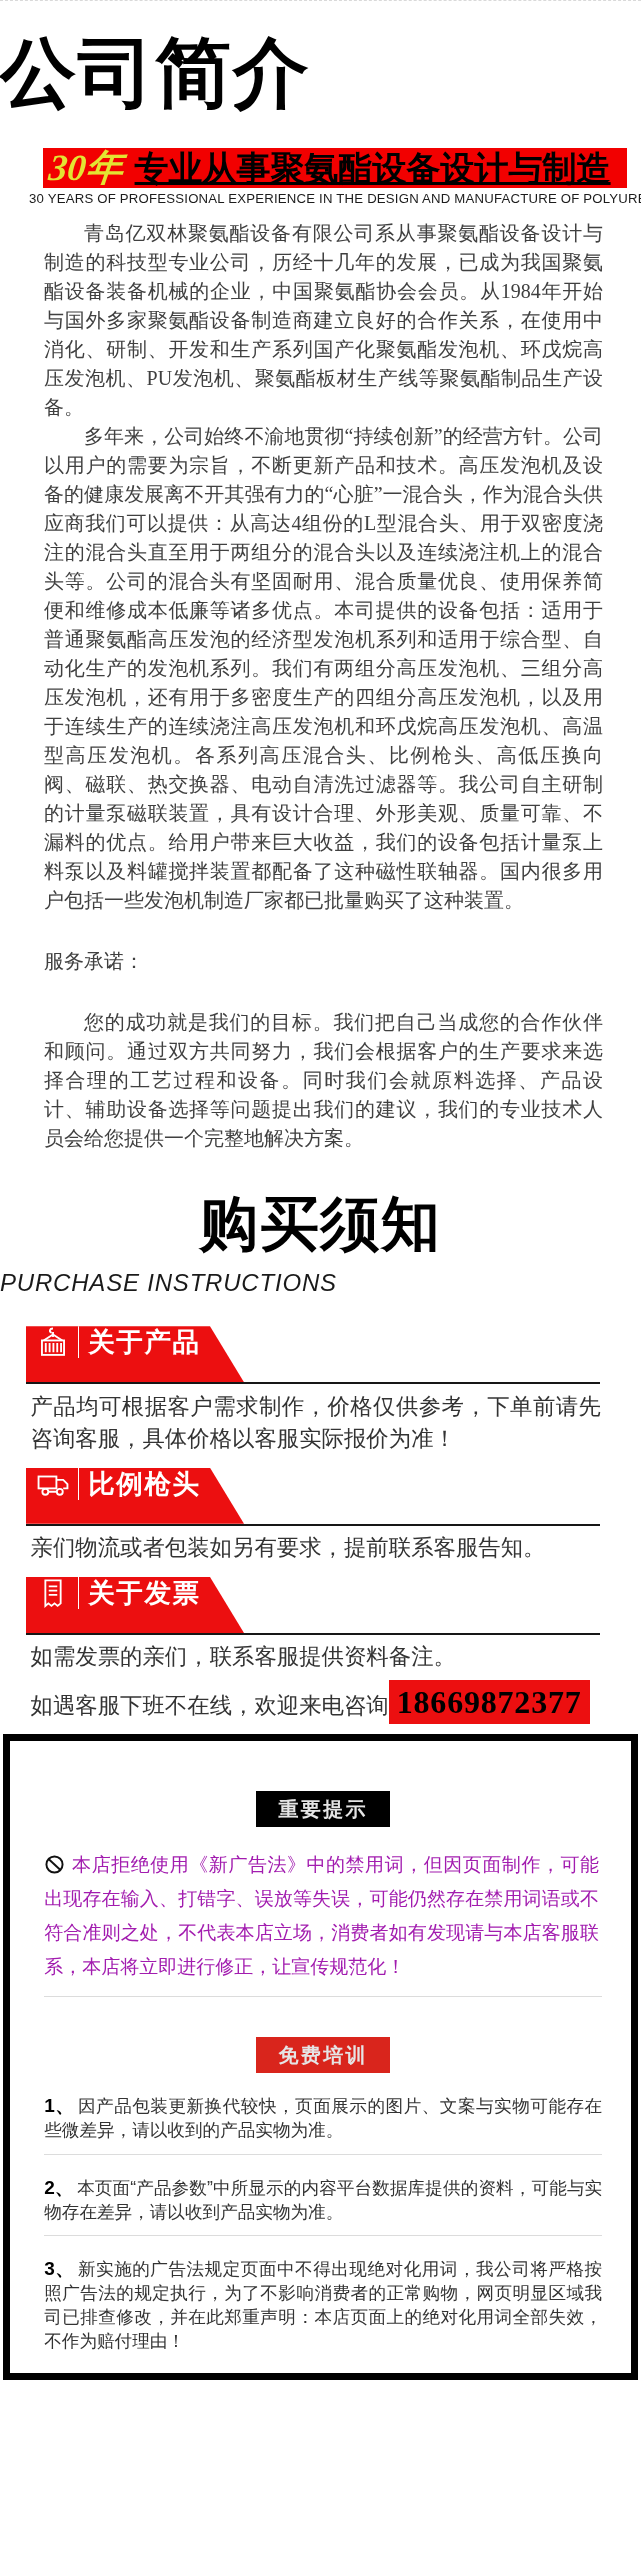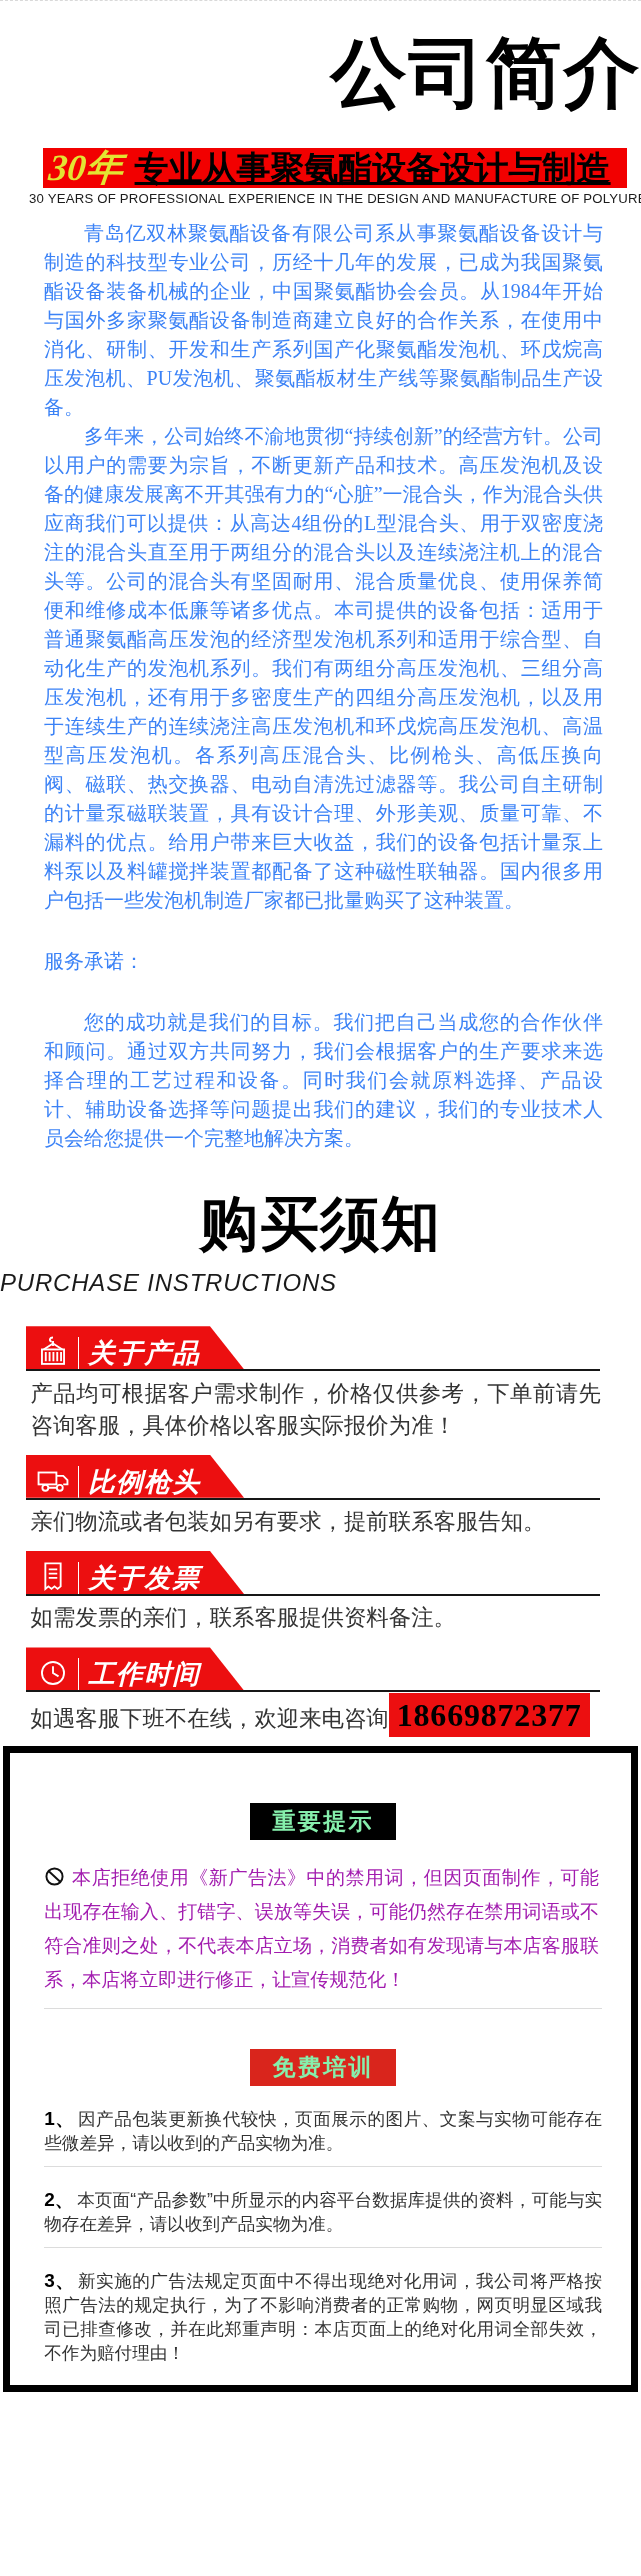--- a/index.html
+++ b/index.html
@@ -5,21 +5,21 @@
   html,body{margin:0;padding:0;}
   body{
     width:641px;height:2576px;overflow:hidden;background:#fff;
     font-family:"Liberation Sans","DejaVu Sans",sans-serif;
     position:relative;
   }
   .top-rule{border-top:1.6px dashed #d9d9d9;width:100%;}
 
   
   .page-title{
-    margin-top:16px;text-align:right;font-size:76px;font-weight:900;
+    margin-top:16px;text-align:left;font-size:76px;font-weight:900;
     color:#000;line-height:112px;letter-spacing:1.6px;
   }
   .banner{
     margin:19px 0 0 43px;width:584px;height:40px;background:#f20000;
     display:flex;align-items:center;box-sizing:border-box;padding-left:6.4px;
   }
   .banner-years{
     font-family:"Liberation Serif","DejaVu Serif",serif;
     font-style:italic;font-weight:bold;font-size:37px;color:#e3e432;
     transform:skewX(-6deg);margin-right:11.2px;line-height:40px;white-space:nowrap;
@@ -27,21 +27,21 @@
   .banner-headline{
     font-size:34px;font-weight:900;color:#000;line-height:40px;white-space:nowrap;text-decoration:underline;
   }
   .banner-subline{
     margin:3.2px 0 0 29px;width:584px;text-align:center;font-size:13.2px;
     color:#1c1c1c;white-space:nowrap;letter-spacing:0.2px;
   }
   .intro{
     margin:13px 38px 0 44px;
     font-family:"Liberation Serif","DejaVu Serif",serif;
-    font-size:20px;line-height:29px;color:#3b82f6;text-align:justify;
+    font-size:20px;line-height:29px;color:#404040;text-align:justify;
   }
   .intro p{margin:0;}
   .indent{text-indent:2em;}
   .service-heading{margin-top:32px !important;}
   .gap-top{margin-top:32px !important;}
 
   
   .purchase-title{
     margin-top:37px;text-align:center;font-size:59px;font-weight:900;
     color:#000;line-height:69px;letter-spacing:1.6px;
@@ -49,23 +49,23 @@
   .purchase-subtitle{
     margin-top:9.6px;text-align:left;font-size:24px;font-style:italic;
     color:#1a1a1a;letter-spacing:0.8px;line-height:27px;
   }
   .p-section{margin-top:13px;}
   .p-section.first{margin-top:30.5px;}
   .ribbon-wrap{
     margin-left:26px;width:574px;border-bottom:2.4px solid #161616;
   }
   .ribbon{
-    width:218px;height:43px;background:#ec0f10;
+    width:218px;height:56px;background:#ec0f10;
     clip-path:polygon(0 0,calc(100% - 34px) 0,100% 100%,0 100%);
-    display:flex;align-items:flex-end;box-sizing:border-box;padding-left:9.6px;font-style:italic;
+    display:flex;align-items:flex-start;box-sizing:border-box;padding-left:9.6px;
   }
   .ribbon .icn{width:34px;height:34px;flex:0 0 34px;}
   .ribbon-label{
     margin-left:8px;padding-left:9.6px;border-left:1.6px solid #fff;
     color:#fff;font-size:26.5px;font-weight:bold;letter-spacing:1.6px;line-height:32px;
     white-space:nowrap;
   }
   .section-text{
     margin:6.4px 40px 0 30.5px;font-size:22.4px;line-height:32px;color:#333;
     text-align:justify;
@@ -75,21 +75,21 @@
     font-family:"Liberation Serif","DejaVu Serif",serif;
     font-weight:bold;font-size:32px;padding:4px 8px;letter-spacing:0.8px;
   }
 
   
   .notice-box{
     margin:11.2px 3.2px 0 3.2px;border:7.2px solid #000;box-sizing:border-box;
     width:635px;height:646px;padding:50px 29px 0 34px;
   }
   .notice-btn{
-    display:table;margin:0 auto;color:#86efac;font-size:23px;font-weight:bold;
+    display:table;margin:0 auto;color:#e5e5e5;font-size:20px;font-weight:bold;
     padding:6.4px 22.4px;letter-spacing:2.4px;line-height:24px;
   }
   .tip-btn{background:#000000;}
   .stmt-btn{background:#d9251c;margin-top:40px;}
   .tip-text{
     margin:21px 3.2px 0 0;font-size:19px;line-height:34px;color:#a21caf;
     text-align:justify;
   }
   .no-entry{display:inline-block;vertical-align:-3.2px;margin-right:6.4px;}
   .box-divider{border:none;border-top:0.8px solid #dcdcdc;margin:11.2px 0 0 0;}
@@ -170,31 +170,20 @@
           <line x1="15" y1="21" x2="25" y2="21"></line>
         </g>
       </svg>
       <span class="ribbon-label">关于发票</span>
     </div>
   </div>
   <div class="section-text">如需发票的亲们，联系客服提供资料备注。</div>
 </div>
 
 <div class="p-section">
-  <div class="ribbon-wrap">
-    <div class="ribbon">
-      <svg class="icn" viewBox="0 0 40 40">
-        <g fill="none" stroke="#fff" stroke-width="2.2">
-          <circle cx="20" cy="20" r="13"></circle>
-          <path d="M20 12 v8 l6.5 4"></path>
-        </g>
-      </svg>
-      <span class="ribbon-label">工作时间</span>
-    </div>
-  </div>
   <div class="section-text">
     <span>如遇客服下班不在线，欢迎来电咨询</span><span class="phone-hl">18669872377</span>
   </div>
 </div>
 
 <div class="notice-box">
   <div class="notice-btn tip-btn">重要提示</div>
 
   <p class="tip-text">
     <svg class="no-entry" width="21" height="21" viewBox="0 0 26 26">

